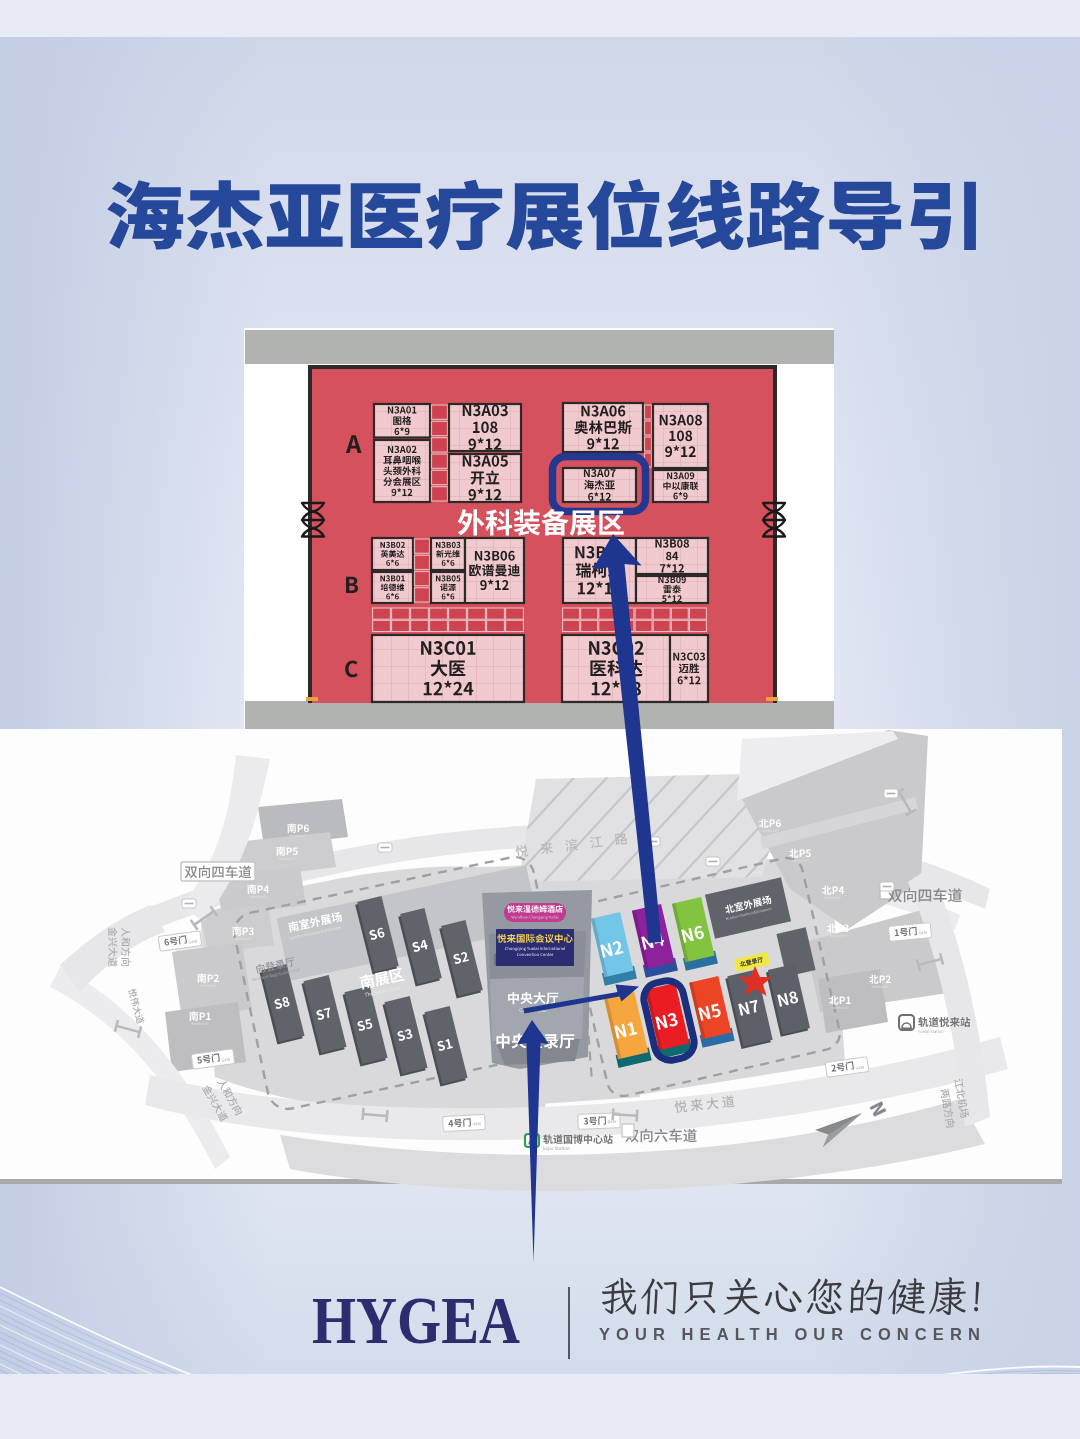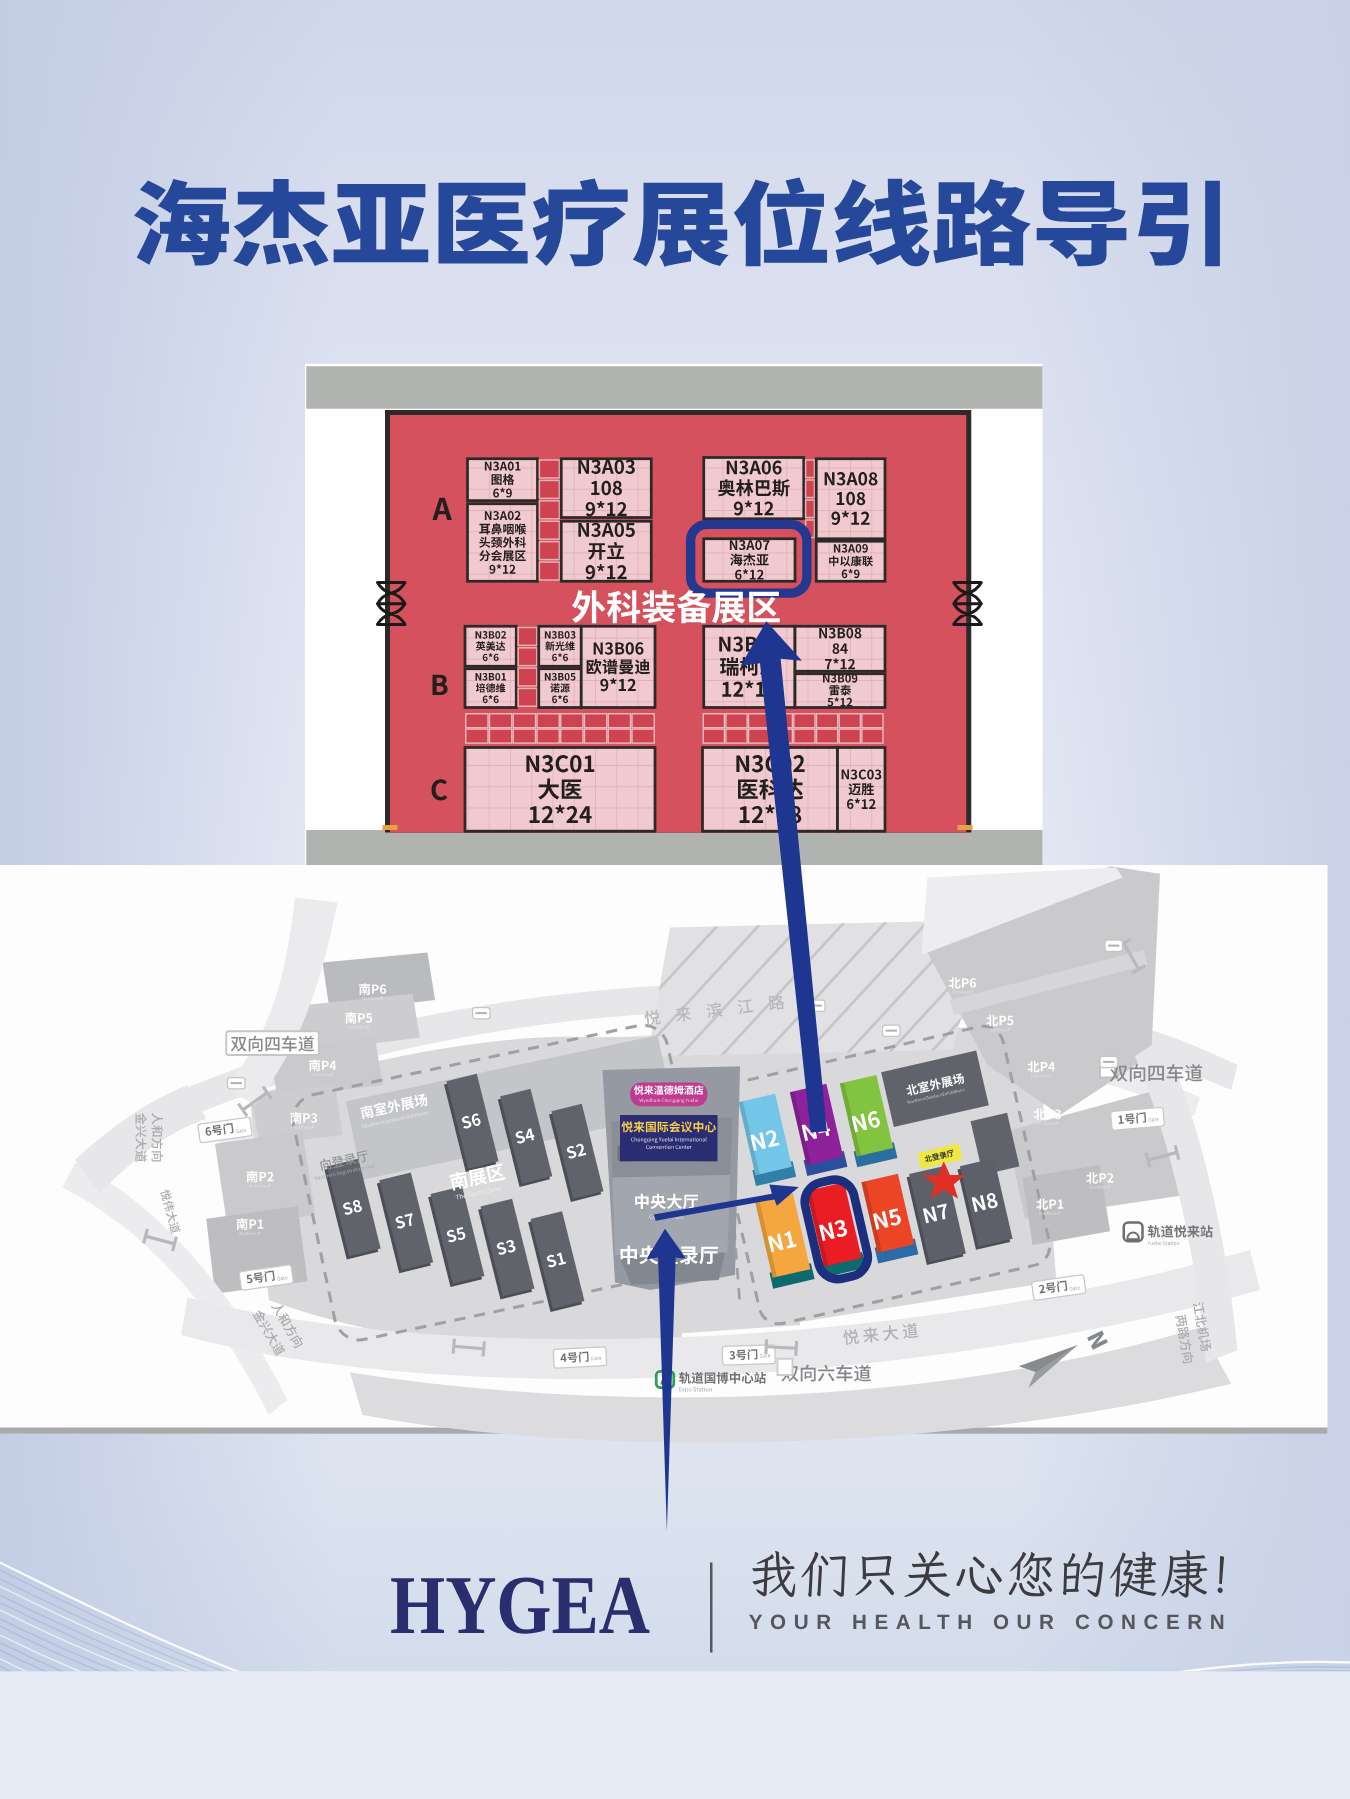--- a/index.html
+++ b/index.html
@@ -1,14 +1,14 @@
 <!DOCTYPE html>
 <html><head><meta charset="utf-8"><style>
 html,body{margin:0;padding:0;background:#e7ebf5;}
-#pg{position:relative;width:1080px;height:1337px;overflow:hidden;}
+#pg{position:relative;width:1080px;height:1337px;overflow:hidden;margin-top:37px;}
 svg{display:block}
 </style></head><body>
 <div id="pg">
 <svg width="1080" height="1439" viewBox="0 0 1080 1439">
 <defs>
 <linearGradient id="bg" x1="0" y1="0" x2="0" y2="1">
 <stop offset="0" stop-color="#cfd7e9"></stop>
           <stop offset="0.12" stop-color="#d8deee"></stop>
 <stop offset="0.3" stop-color="#e0e5f2"></stop>
           <stop offset="0.55" stop-color="#e7ebf5"></stop>

